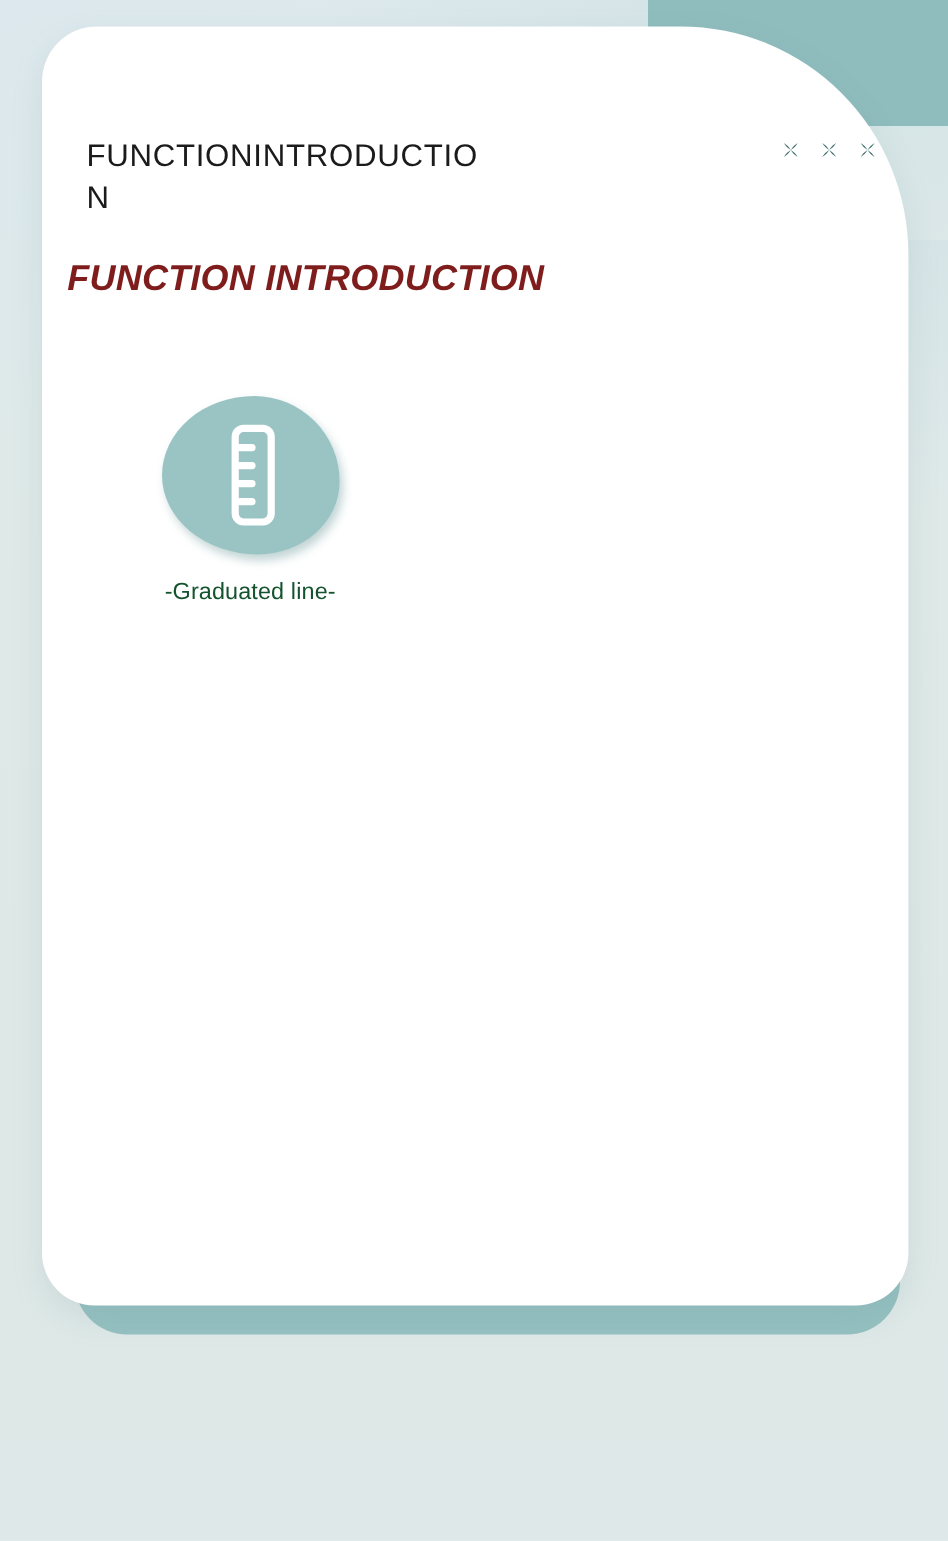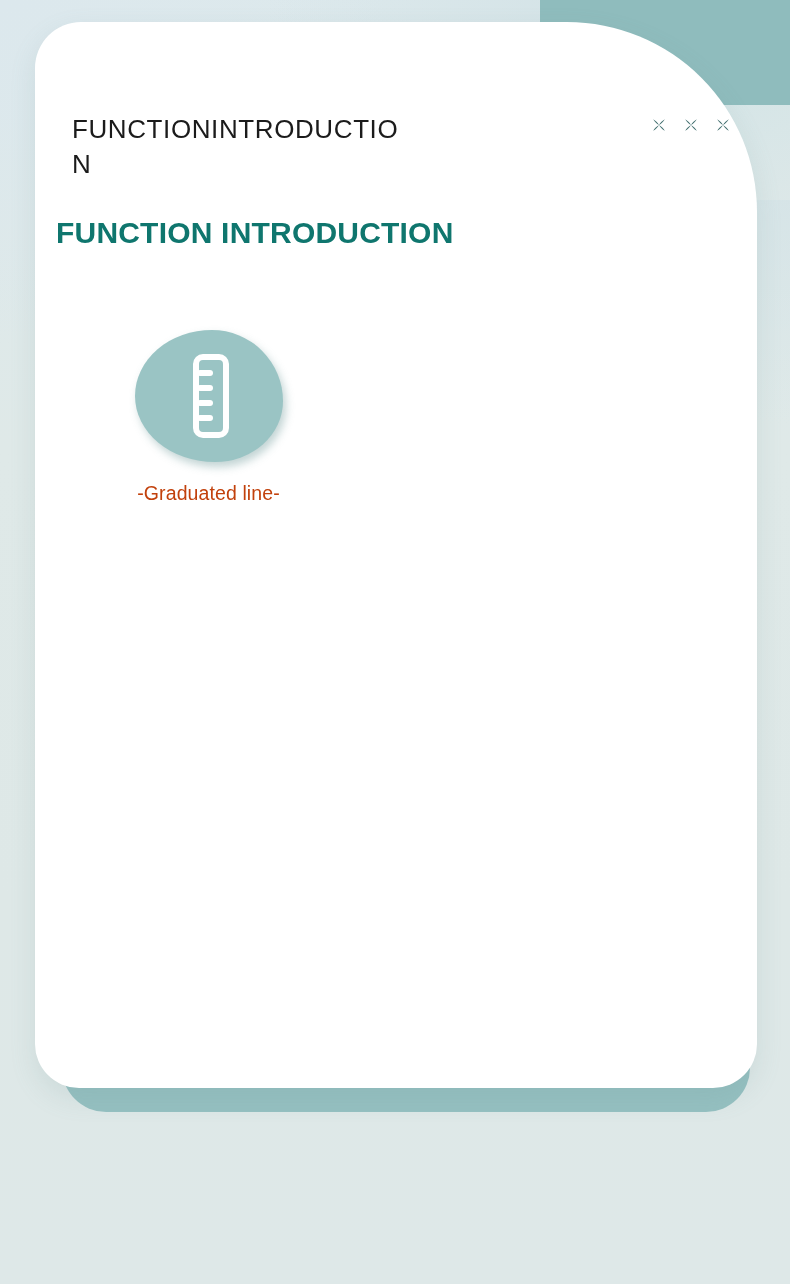--- a/index.html
+++ b/index.html
@@ -67,21 +67,22 @@
     position:absolute; right:58px; top:116px;
     display:flex; gap:14px; align-items:center;
   }
   .sparkle { display:block; }
 
   .title {
     position:absolute; left:56px; top:216px;
     font-size:30px;
     font-weight:700;
     letter-spacing:.2px;
-    color:#0f766e;
+    color:#7f1d1d;
+    font-style:italic;
   }
 
   
   .grid {
     position:absolute;
     left:56px; top:330px;
     width:610px;
     display:grid;
     grid-template-columns:1fr 1fr;
     row-gap:154px;
@@ -105,21 +106,21 @@
   }
   .blob-ico {
     position:relative;
     z-index:2;
     display:block;
   }
 
   .cell-label {
     margin-top:20px;
     font-size:19.5px;
-    color:#c2410c;
+    color:#14532d;
     letter-spacing:.1px;
     text-align:center;
     white-space:nowrap;
   }
 </style>
 </head>
 <body>
 
 <div class="bg-wash"></div>
 <div class="bg-noise"></div>

